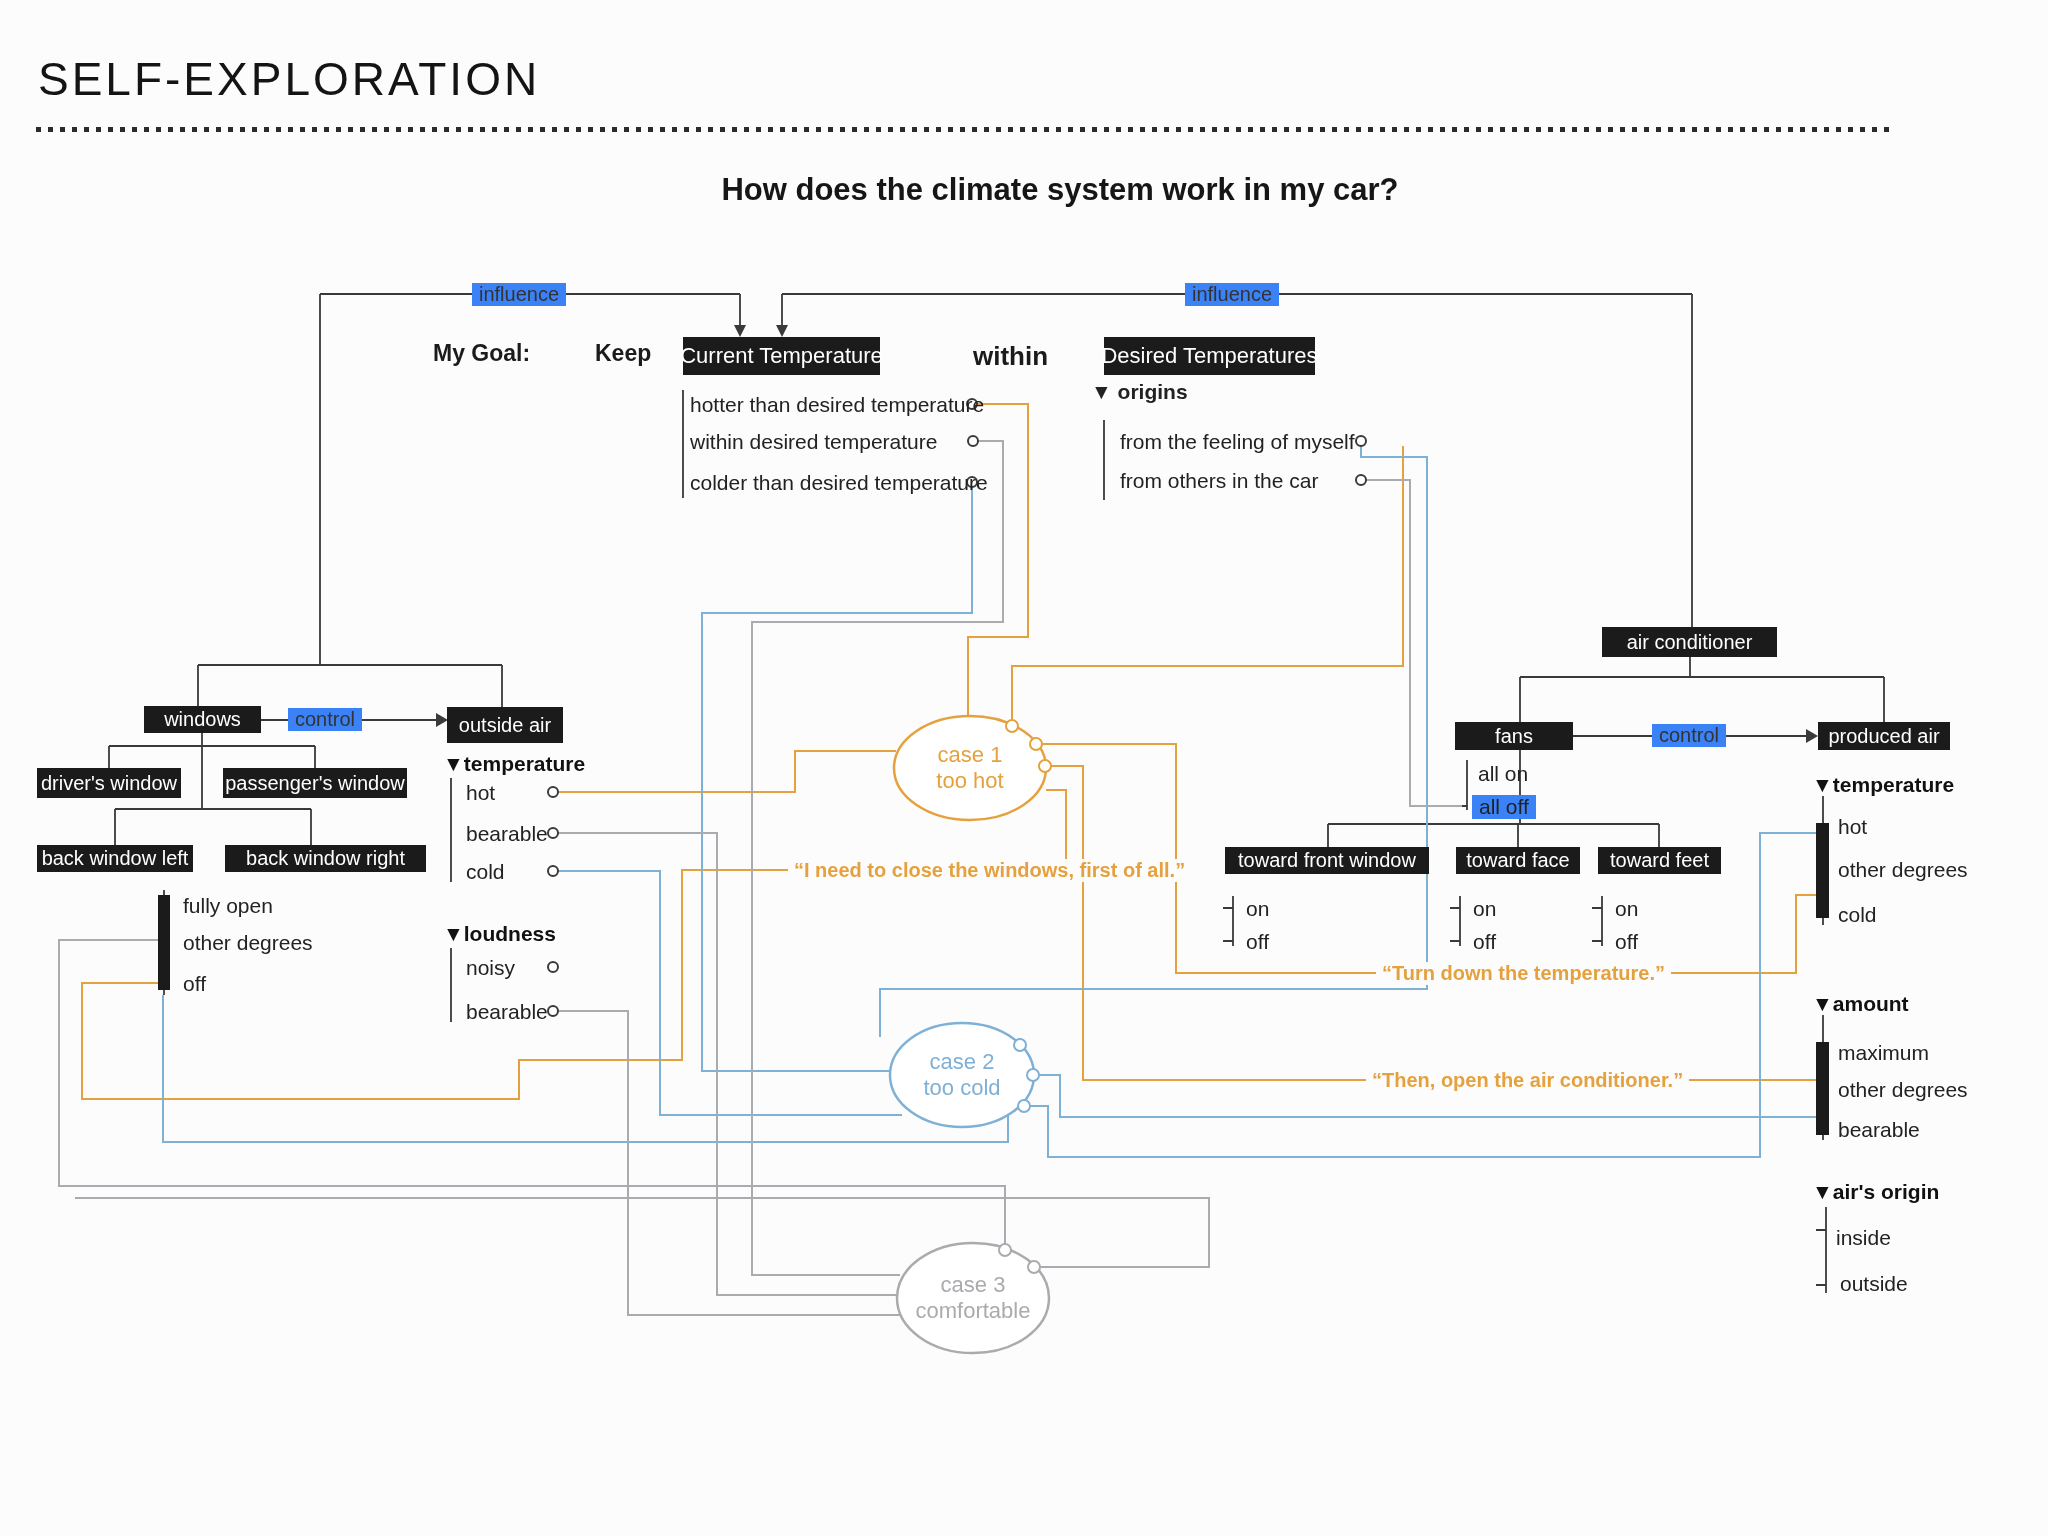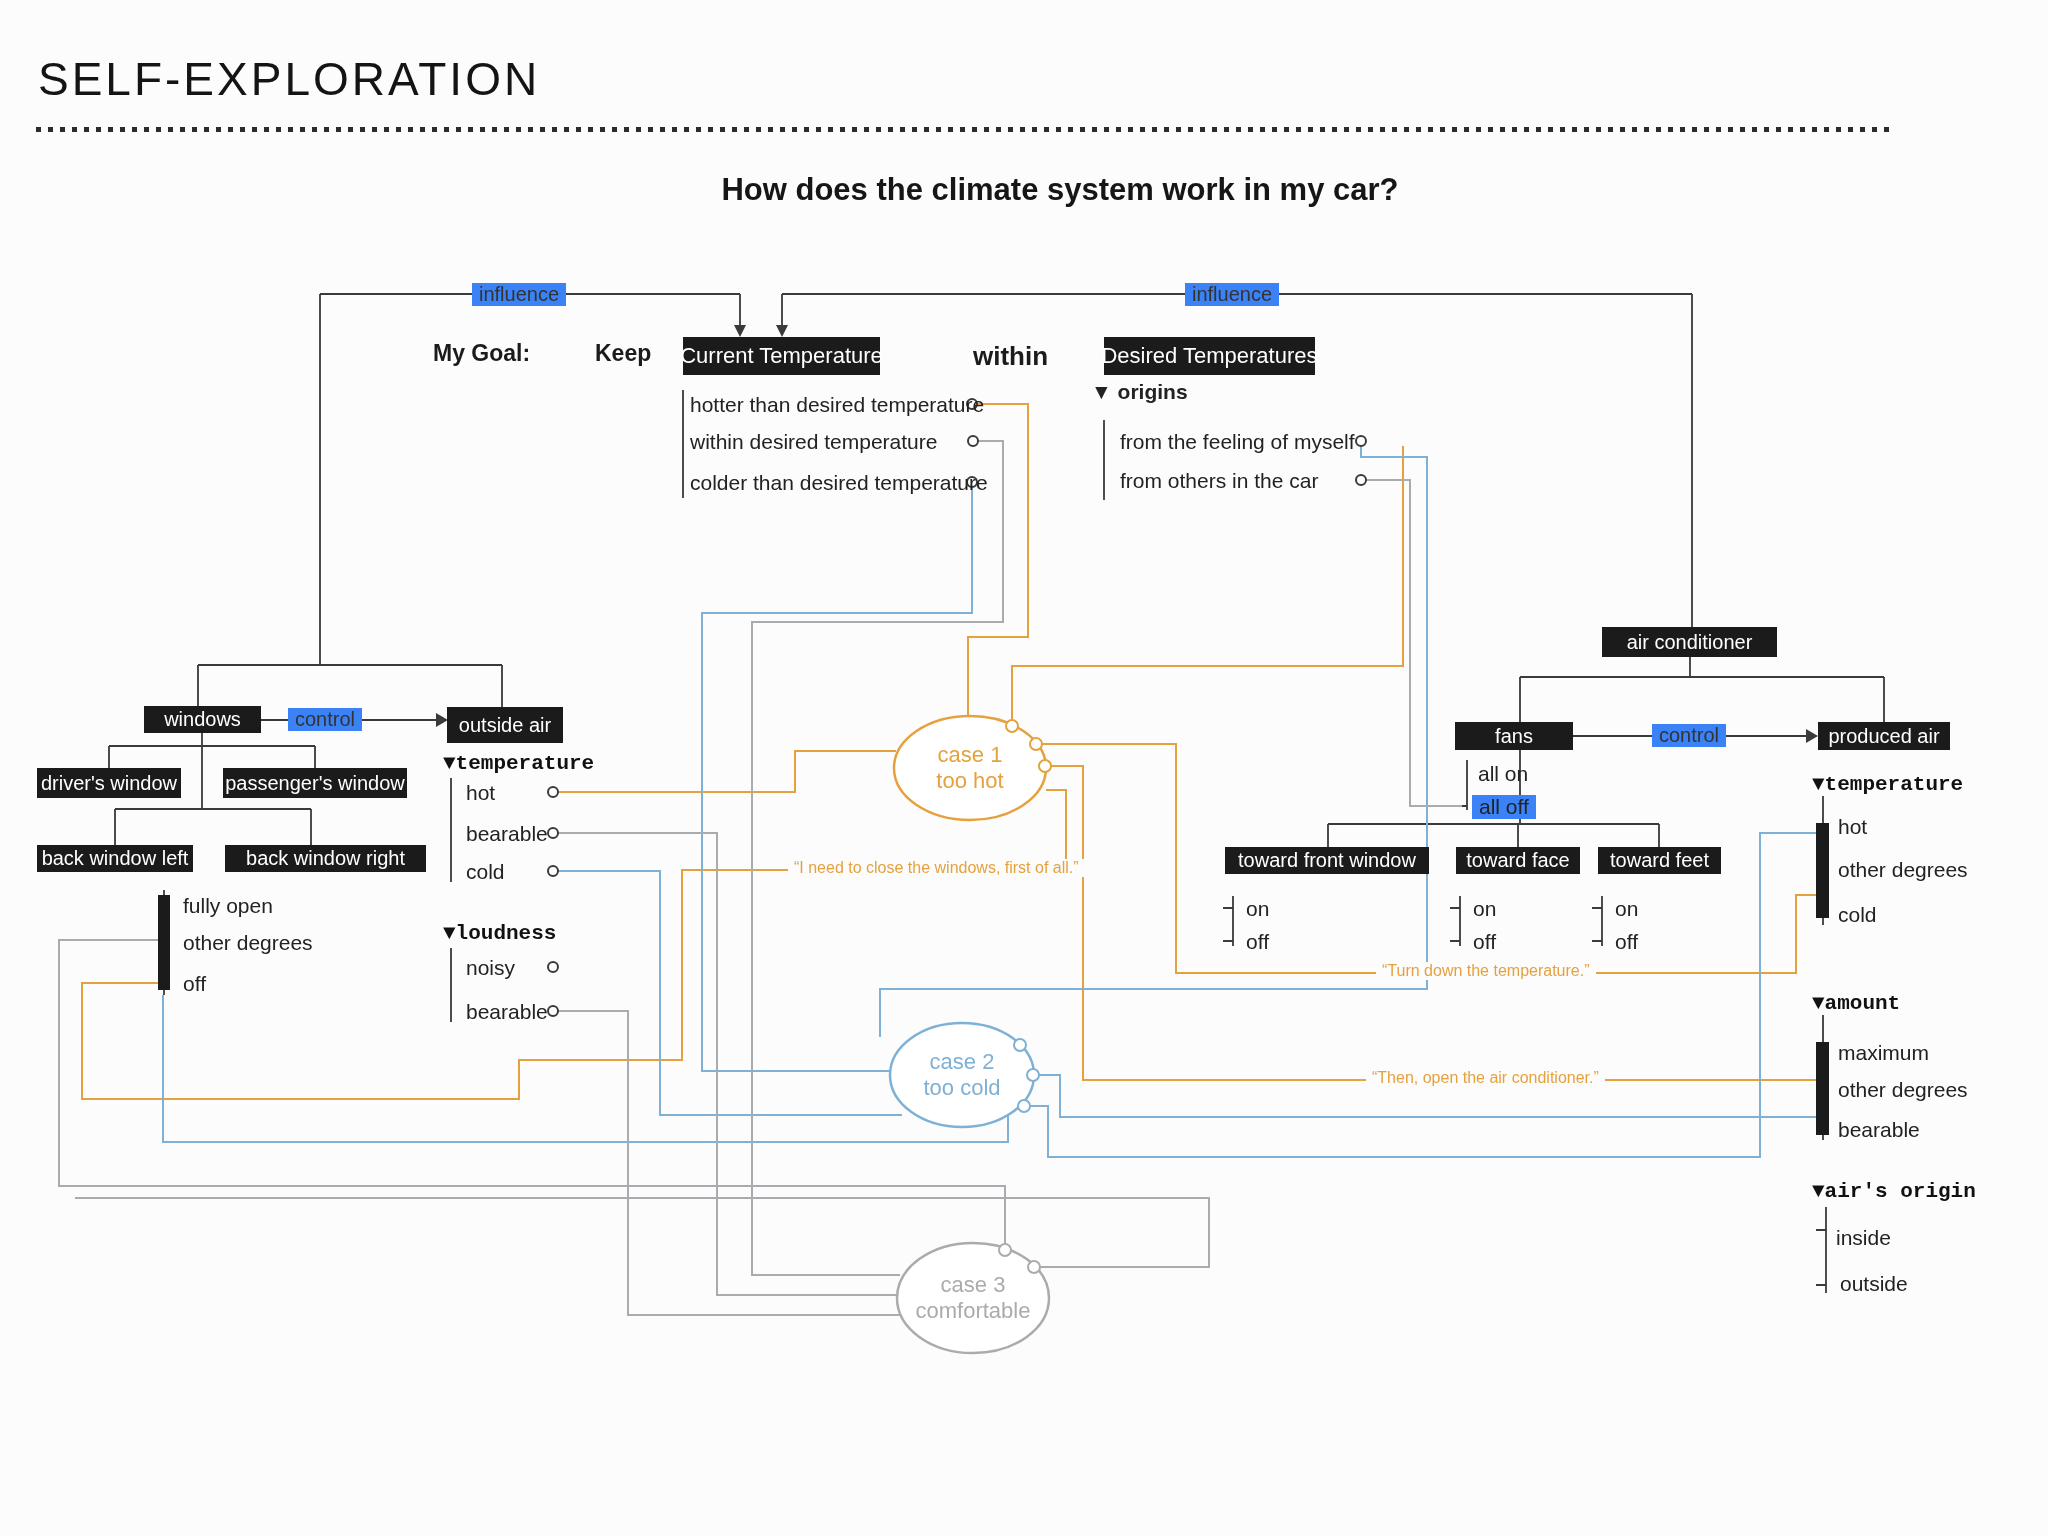--- a/index.html
+++ b/index.html
@@ -10,25 +10,25 @@
   #stage *{box-sizing:border-box;}
   .abs{position:absolute;}
   .pagetitle{font-size:46px;font-weight:200;letter-spacing:3px;color:#141414;}
   .dotted{height:5px;background:repeating-linear-gradient(90deg,#2b2b2b 0 5px,transparent 5px 12px);}
   .question{font-size:31px;font-weight:bold;text-align:center;color:#161616;}
   .goaltxt{font-size:23px;font-weight:bold;}
   .blackbox{background:var(--ink);color:#fff;display:flex;align-items:center;justify-content:center;white-space:nowrap;}
   .bb-lg{font-size:22px;}
   .bb-sm{font-size:20px;}
   .lbl{font-size:21px;white-space:nowrap;color:#222;}
-  .hdr{font-size:21px;font-weight:bold;white-space:nowrap;color:#111;font-family:Liberation Mono, monospace;}
+  .hdr{font-size:21px;font-weight:bold;white-space:nowrap;color:#111;}
   .online{background:#3b82f6;padding:0 7px;white-space:nowrap;}
   .inf{font-size:20px;color:#333;}
   .ctl{font-size:20px;color:#333;}
-  .quote{font-size:16px;font-weight:normal;color:var(--orange);background:#fcfcfc;padding:0 6px;white-space:nowrap;text-align:center;}
+  .quote{font-size:20px;font-weight:bold;color:var(--orange);background:#fcfcfc;padding:0 6px;white-space:nowrap;text-align:center;}
   .casetxt{position:absolute;text-align:center;font-size:22px;line-height:26px;white-space:nowrap;transform:translate(-50%,-50%);}
   .c-orange{color:var(--orange);}
   .c-blue{color:var(--blue);}
   .c-gray{color:var(--gray);}
   svg .ln{stroke:#3a3a3a;stroke-width:1.8;fill:none;}
   svg .lo{stroke:var(--orange);stroke-width:2;fill:none;}
   svg .lb{stroke:var(--blue);stroke-width:2;fill:none;}
   svg .lg{stroke:var(--gray);stroke-width:2;fill:none;}
   svg .bar{fill:#1b1b1b;}
   svg .ah{fill:#3a3a3a;}

